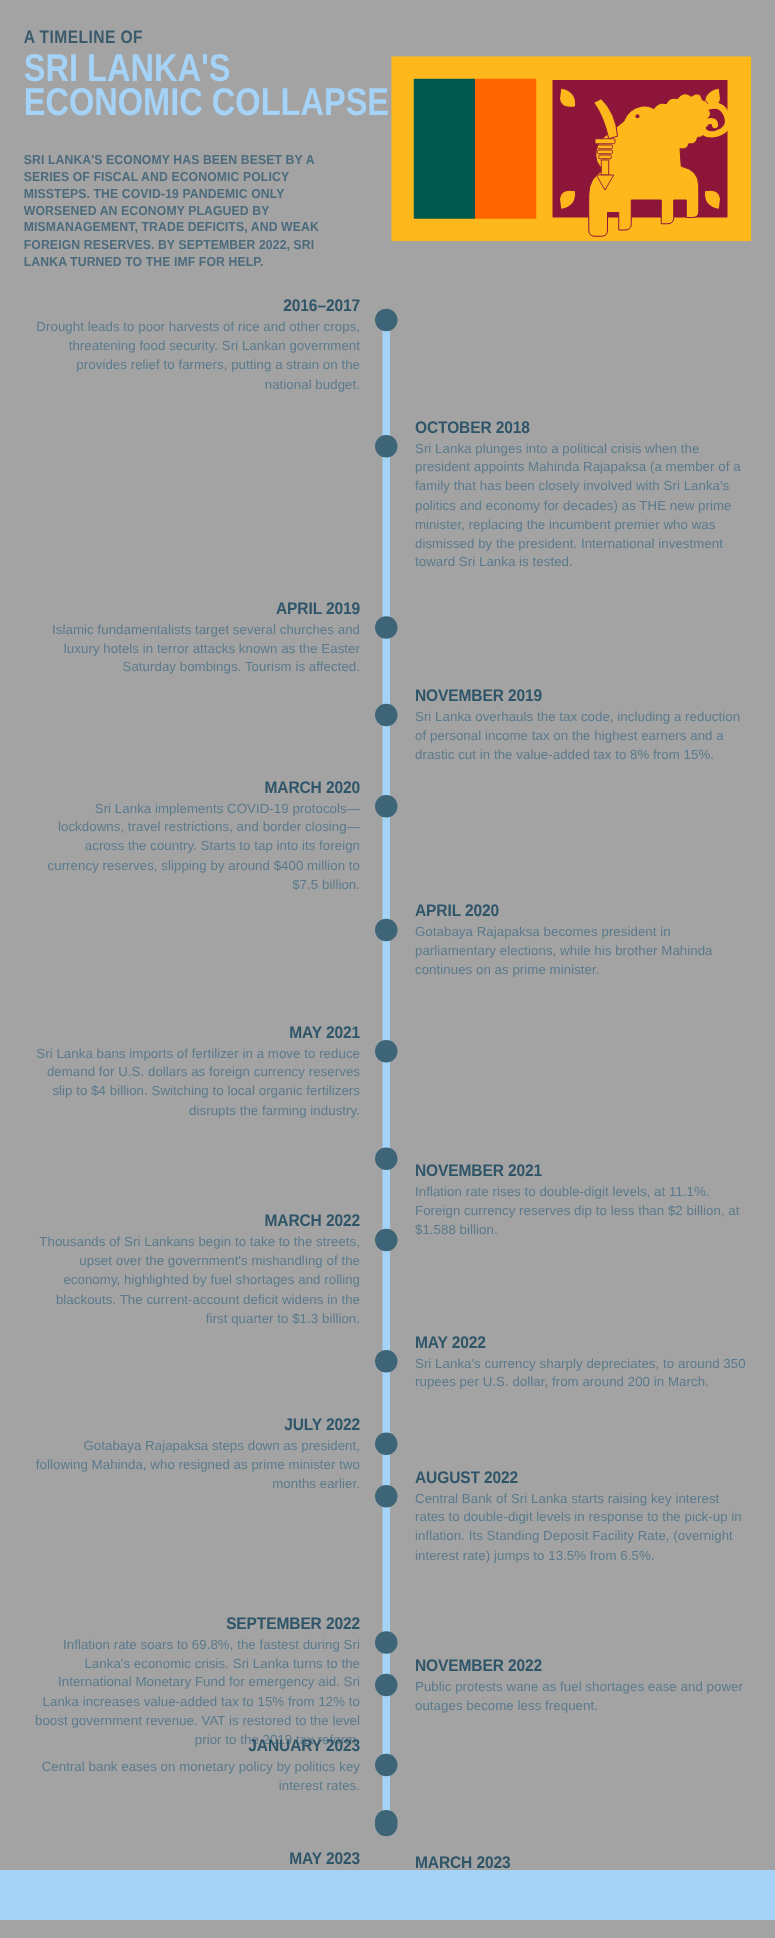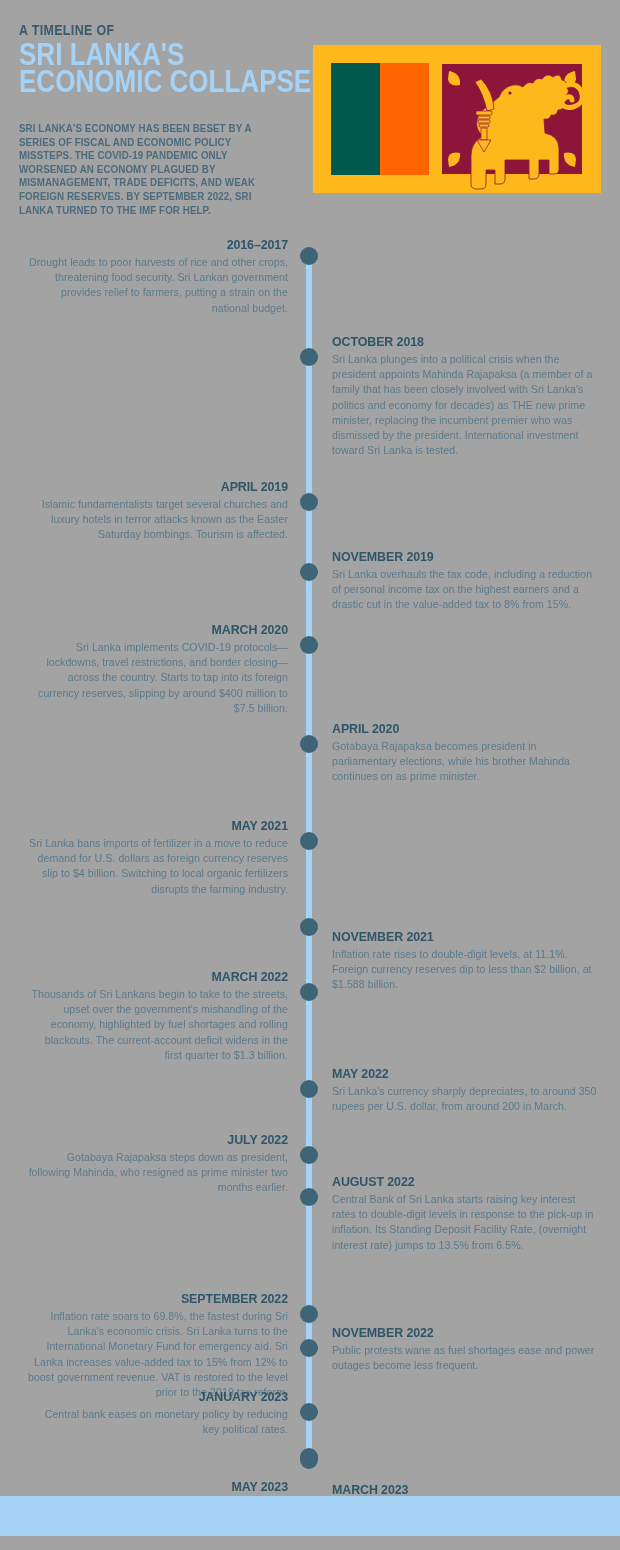--- a/index.html
+++ b/index.html
@@ -195,21 +195,21 @@
         <div class="entry left" style="top: 1053px;">
           <div class="e-date">SEPTEMBER 2022</div>
           <div class="e-body">Inflation rate soars to 69.8%, the fastest during Sri Lanka's economic crisis. Sri Lanka turns to the International Monetary Fund for emergency aid. Sri Lanka increases value-added tax to 15% from 12% to boost government revenue. VAT is restored to the level prior to the 2019 tax reform.</div>
         </div>
         <div class="entry right" style="top: 1087px;">
           <div class="e-date">NOVEMBER 2022</div>
           <div class="e-body">Public protests wane as fuel shortages ease and power outages become less frequent.</div>
         </div>
         <div class="entry left" style="top: 1151px;">
           <div class="e-date">JANUARY 2023</div>
-          <div class="e-body">Central bank eases on monetary policy by reducing key political rates.</div>
+          <div class="e-body">Central bank eases on monetary policy by politics key interest rates.</div>
         </div>
         <div class="entry right" style="top: 1196px; margin-top: 48px;">
           <div class="e-date">MARCH 2023</div>
         </div>
         <div class="entry left" style="top: 1204px; margin-top: 37px;">
           <div class="e-date">MAY 2023</div>
           <div class="e-body">Inflation rate drops to 25.2%</div>
         </div>
       </div>
   </div>

